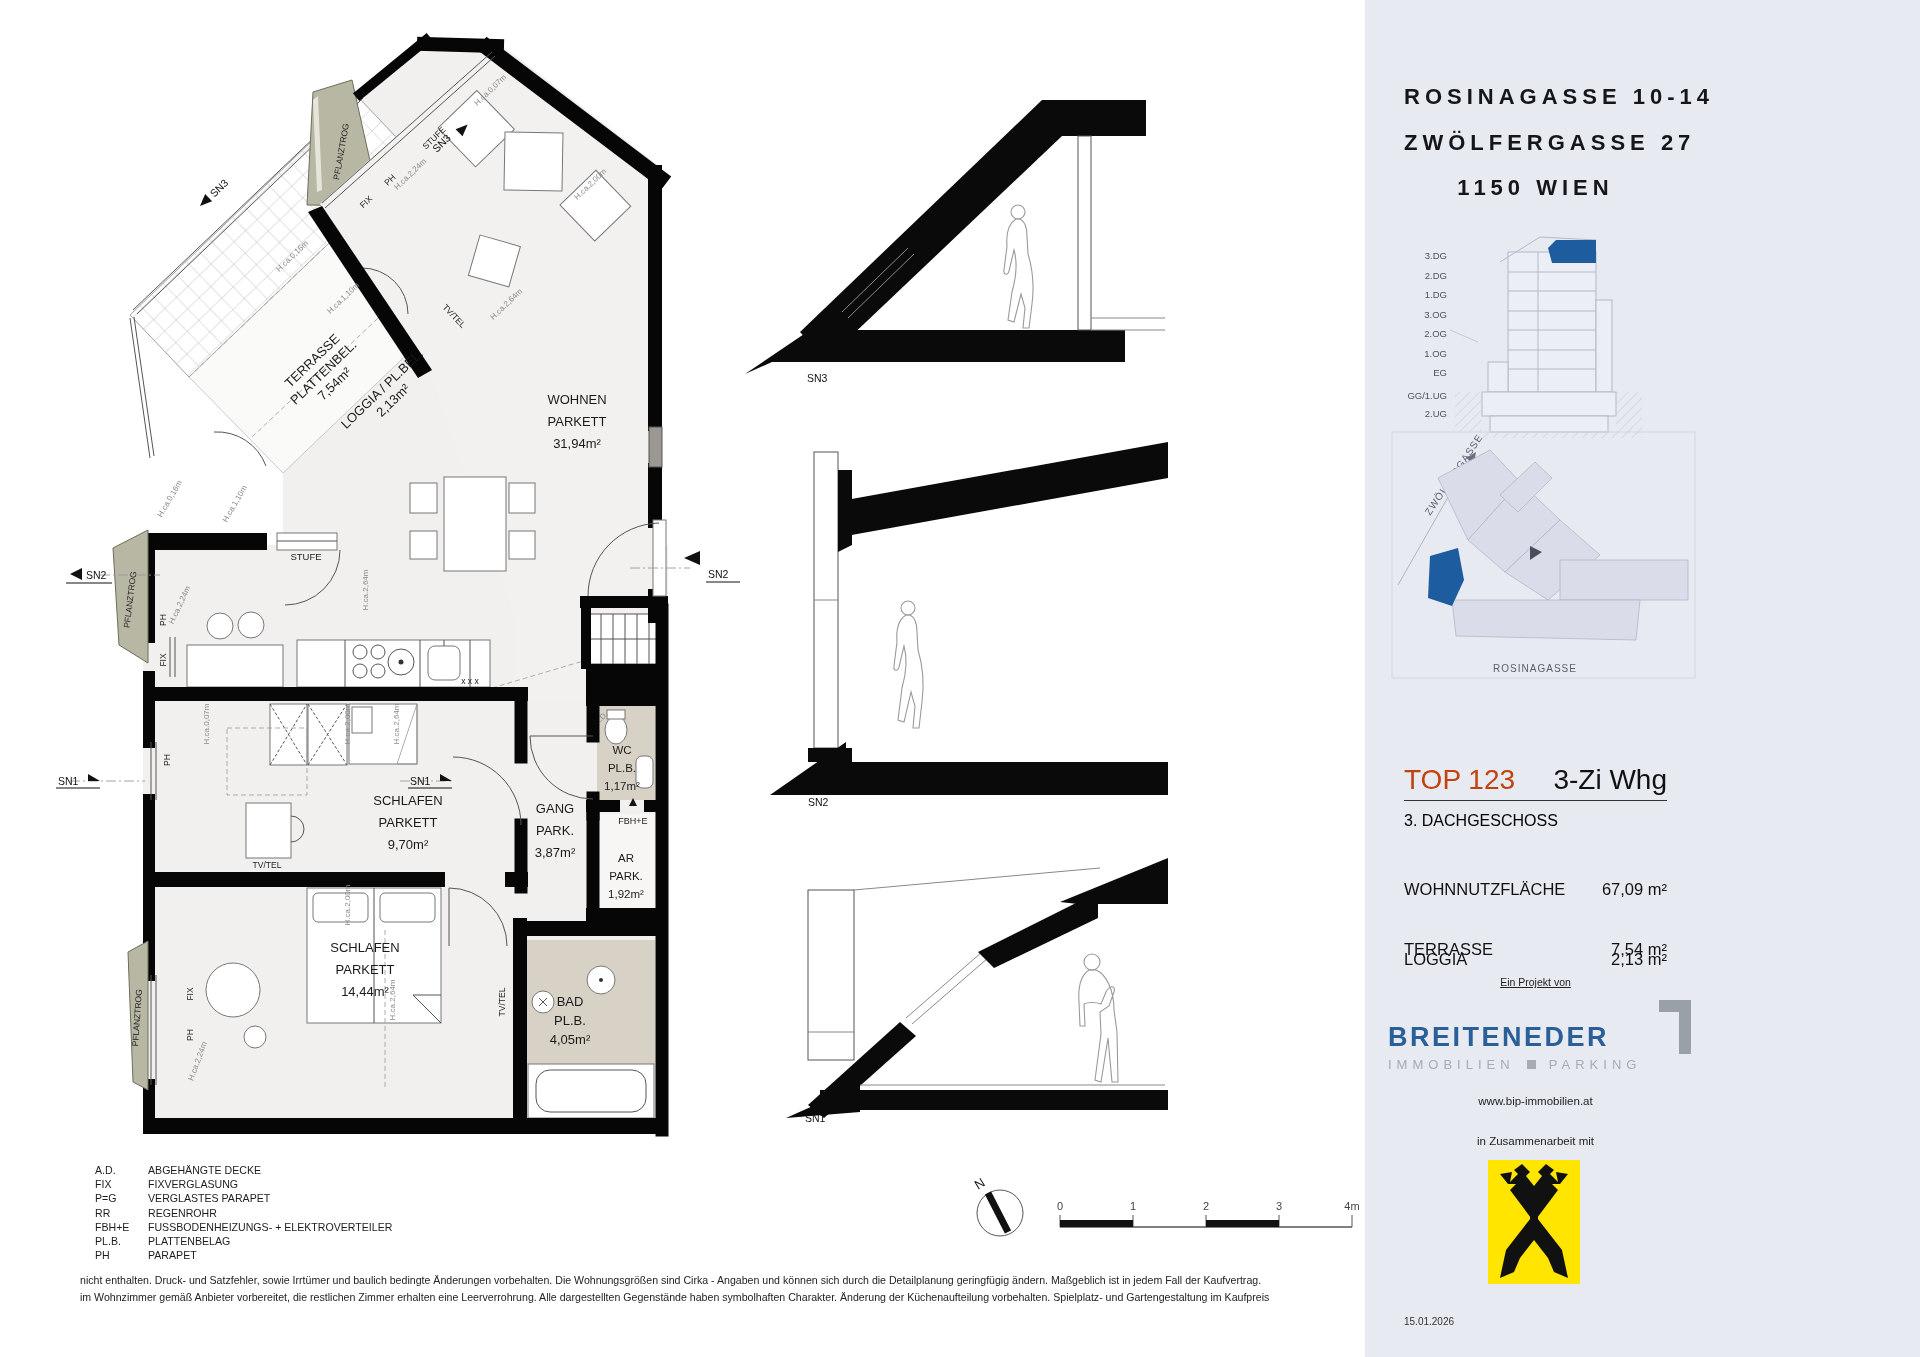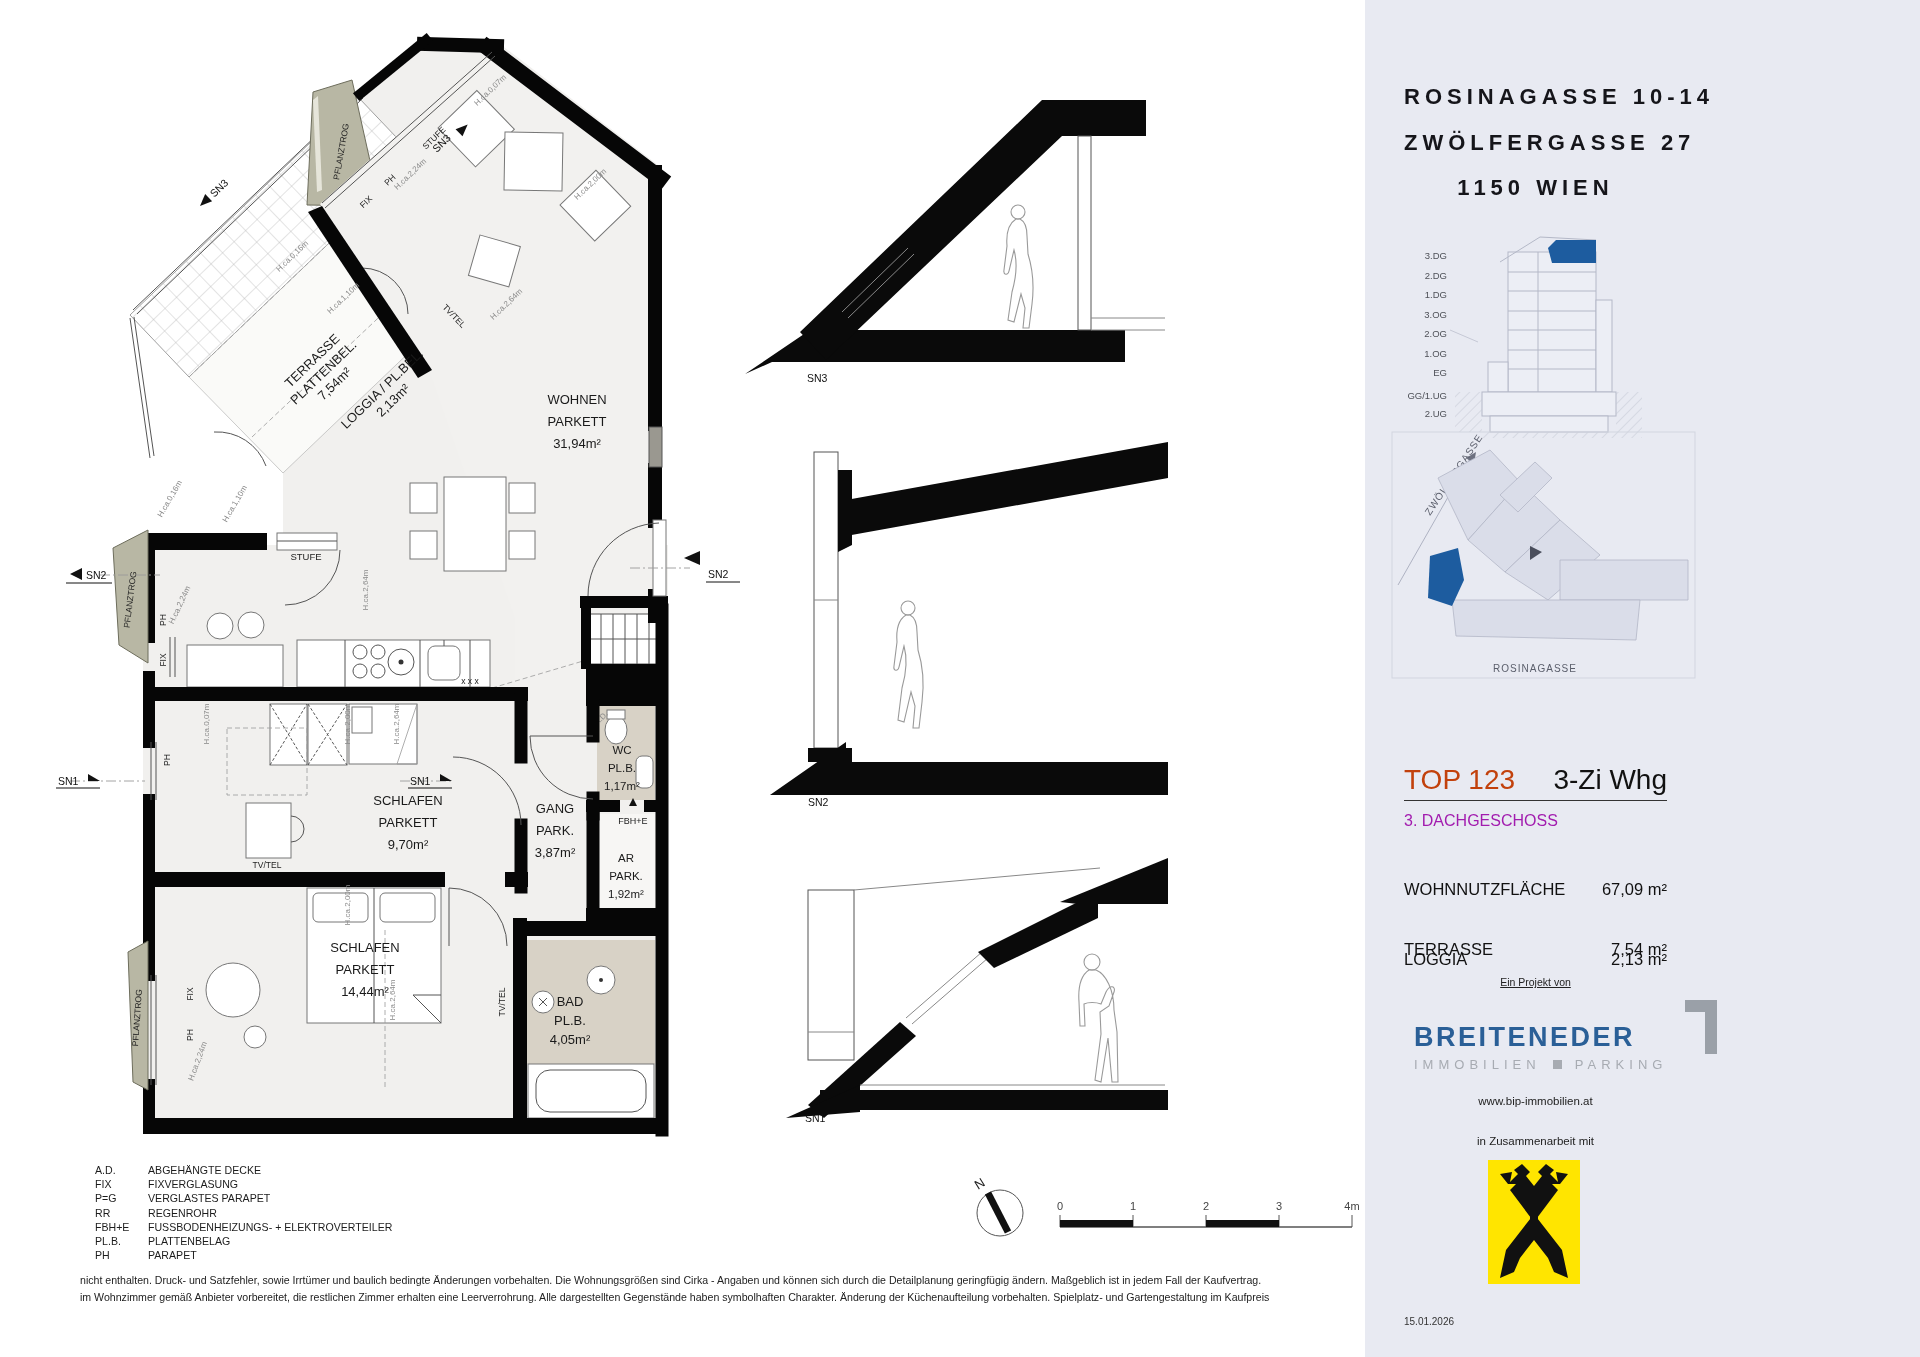--- a/index.html
+++ b/index.html
@@ -21,21 +21,21 @@
 
   
   .sidebar{position:absolute;left:1365px;top:0;width:555px;height:1357px;background:#e8eaf2;}
   .sb-abs{position:absolute;}
   .addr{width:263px;left:39px;text-align:center;font-weight:bold;font-size:22px;
         letter-spacing:5px;color:#15151a;white-space:nowrap;}
   .flbl{font-size:9.5px;fill:#4e5158;text-anchor:end;}
   .toprow{left:39px;width:263px;}
   .top-id{font-size:28px;color:#c2410c;}
   .top-type{font-size:28px;color:#111;float:right;}
-  .geschoss{font-size:16px;color:#a21caf;}
+  .geschoss{font-size:16px;color:#000000;}
   .arow{left:39px;width:263px;font-size:16.5px;color:#111;}
   .arow .v{float:right;}
   .center-col{left:39px;width:263px;text-align:center;}
   .small{font-size:10.5px;color:#222;text-decoration:underline;}
   .brand{font-size:27px;font-weight:bold;letter-spacing:2.5px;color:#2a5f97;white-space:nowrap;}
   .brand2{font-size:13px;letter-spacing:5px;color:#a7abb2;white-space:nowrap;}
   .web{font-size:11.5px;color:#222;}
   .date{font-size:10px;color:#333;}
   .legend{position:absolute;left:95px;top:1163px;font-size:10.6px;color:#1c1c1c;}
   .lrow{height:14.2px;line-height:14.2px;white-space:nowrap;}
@@ -543,21 +543,21 @@
       <span>LOGGIA</span>
       <span class="v">2,13 m²</span>
     </div>
     <div class="sb-abs arow" style="top:940px;">
       <span>TERRASSE</span>
       <span class="v">7,54 m²</span>
     </div>
 
     <div class="sb-abs center-col small" style="top:976px;">Ein Projekt von</div>
 
-    <div class="sb-abs" style="left:49px;top:1022px;width:275px;">
+    <div class="sb-abs" style="left:23px;top:1022px;width:275px;">
       <svg width="32" height="54" style="position:absolute;right:-28px;top:-22px;">
         <polygon points="0,0 32,0 32,54 20,54 20,12 0,12" fill="#9aa0a8"></polygon>
       </svg>
       <div class="brand">BREITENEDER</div>
       <div class="brand2" style="margin-top:4px;">
         <span>IMMOBILIEN</span>
         <span style="display:inline-block;width:9px;height:9px;background:#a7abb2;margin:0 4px;"></span>
         <span>PARKING</span>
       </div>
     </div>

